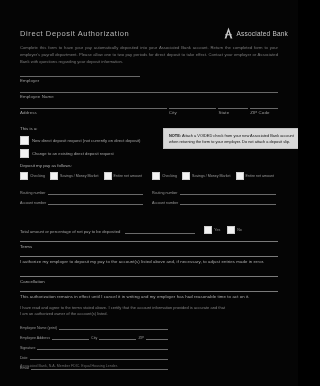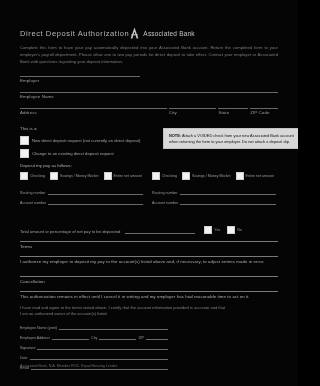--- a/index.html
+++ b/index.html
@@ -11,21 +11,21 @@
   }
   .page{
     position:absolute;inset:0;
     background:#050505;
     padding:0;
   }
 
   
   .header{
     position:absolute;left:20px;top:24px;right:10px;height:18px;
-    display:flex;align-items:center;
+    display:flex;align-items:center;justify-content:space-between;
   }
   .form-title{
     font-size:7.5px;letter-spacing:.6px;color:#b9b9b9;
     white-space:nowrap;filter:blur(.25px);
   }
   .brand{display:flex;align-items:center;gap:3px;}
   .brand-mark{
     width:11px;height:12px;position:relative;flex:0 0 auto;
   }
   .brand-mark svg{display:block;}

